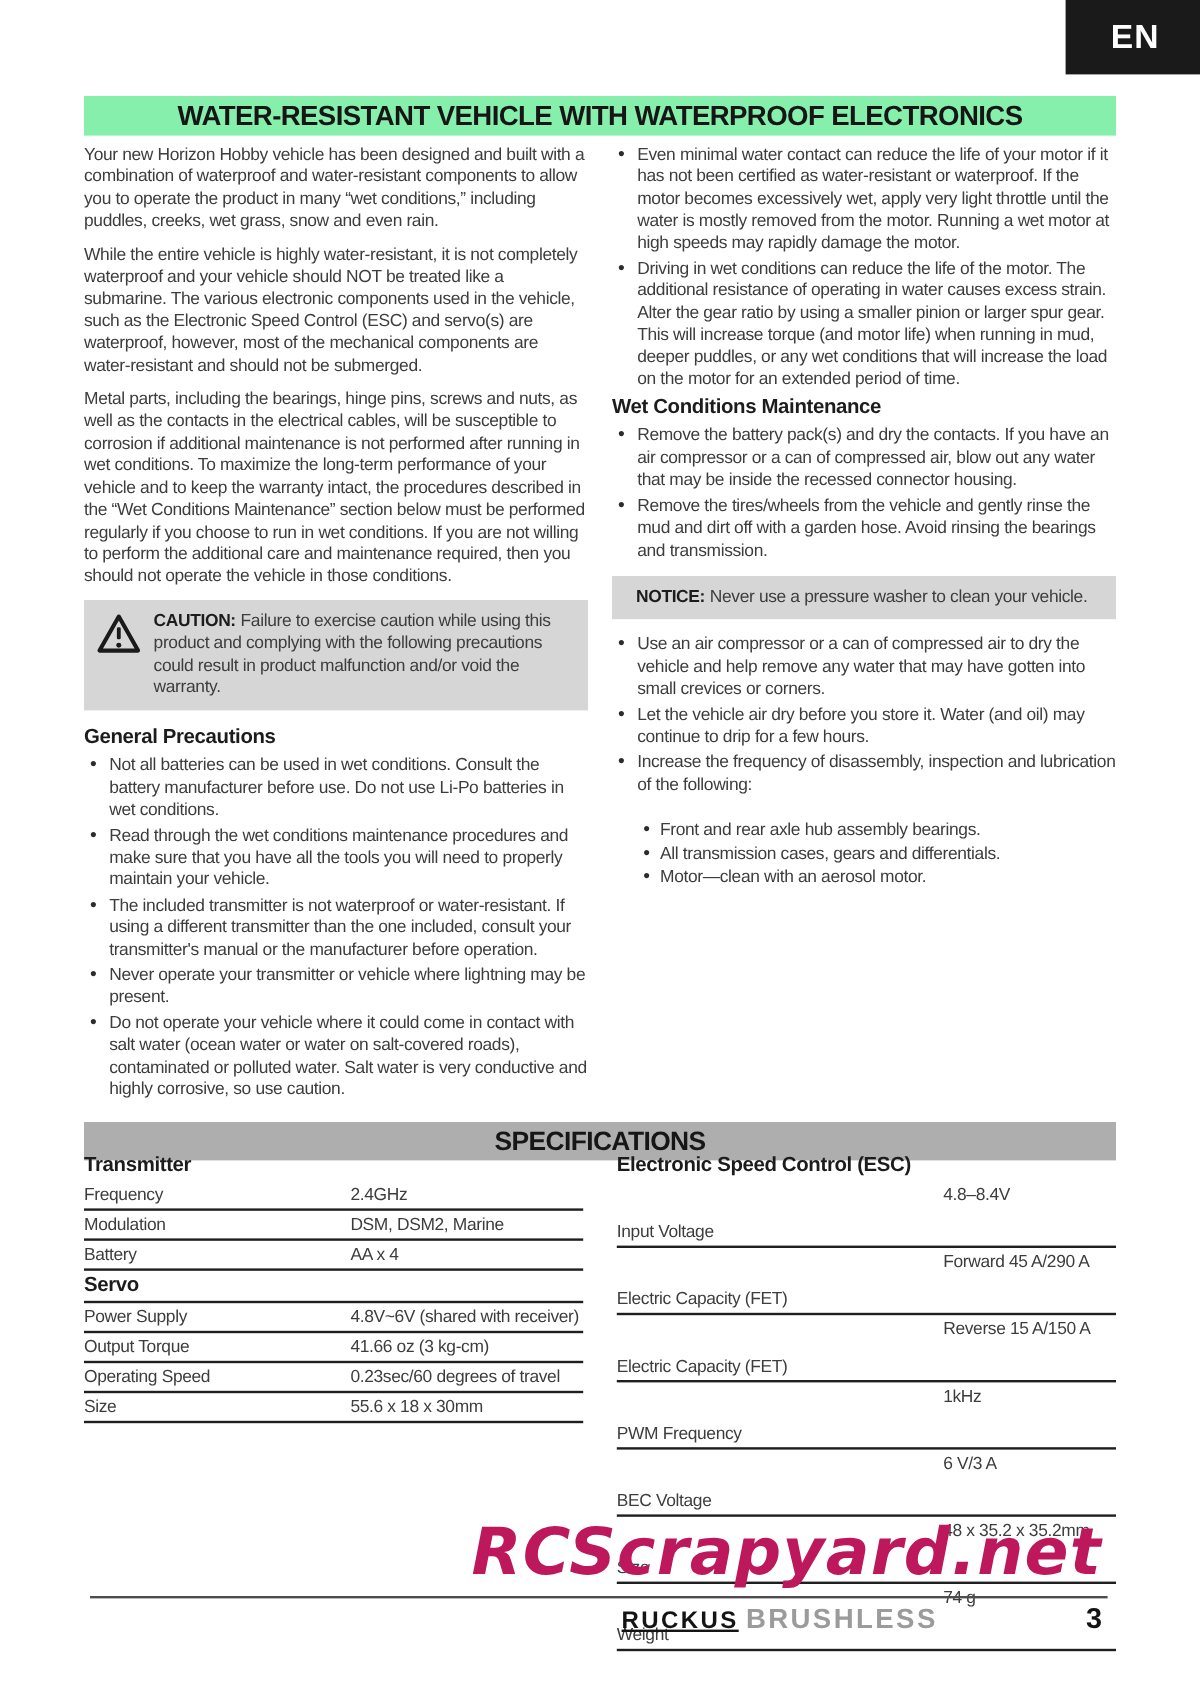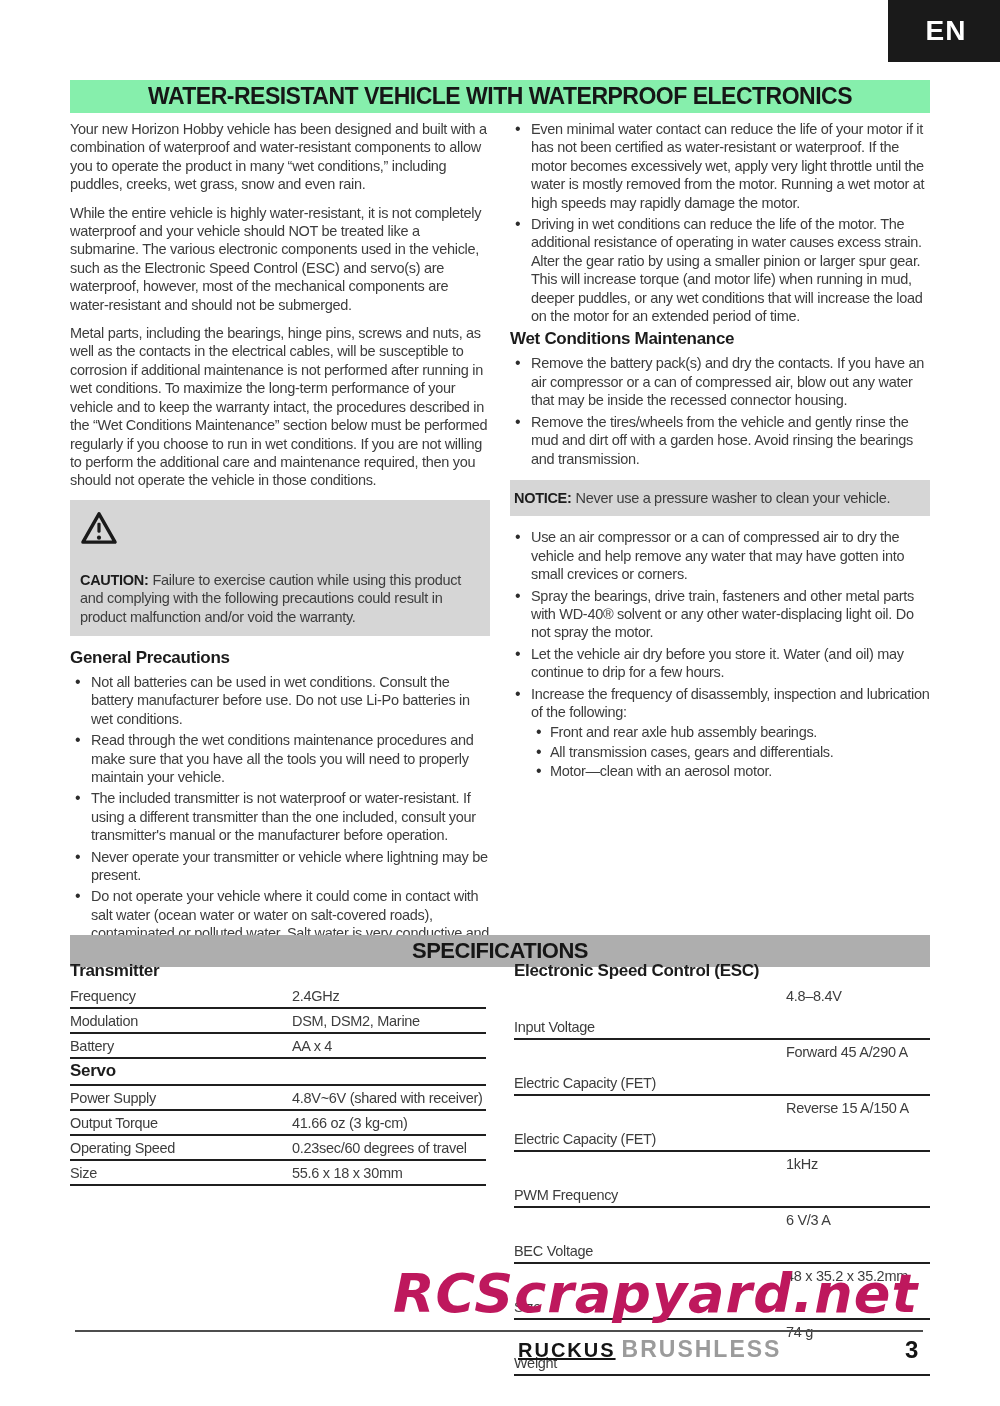--- a/index.html
+++ b/index.html
@@ -24,31 +24,31 @@
   }
   .col{ width:420px; }
   p.body{ font-size:14.5px; line-height:1.27; letter-spacing:-0.3px; margin-bottom:10px; }
   .sec-h{ font-size:17px; font-weight:bold; color:#1c1c1c; letter-spacing:-0.3px; margin:4px 0 5px; }
   ul.bul{ list-style:none; }
   ul.bul > li{
     position:relative; padding-left:21px; font-size:14.5px; line-height:1.27;
     letter-spacing:-0.3px; margin-bottom:3px;
   }
   ul.bul > li::before{ content:"\2022"; position:absolute; left:5px; top:-1px; font-size:16px; color:#2c2c2c; }
-  ul.bul ul.bul{ margin-top:2px; }
+  ul.bul ul.bul{ margin-top:20px; }
   ul.bul ul.bul > li{ padding-left:19px; margin-bottom:1px; }
   .caution-box{
     background:#d6d6d6; padding:9px 12px 10px 10px; margin:3px 0 12px;
-    display:flex; align-items:flex-start; gap:22px;flex-direction:column;
+    display:flex; align-items:flex-start; gap:10px;
   }
   .caution-box .txt{ font-size:14.5px; line-height:1.27; letter-spacing:-0.3px; }
   .bold-label{ font-weight:bold; color:#1c1c1c; margin-right:4px; }
   .warn-icon{ flex:0 0 auto; margin-top:2px; }
   .notice-box{
-    background:#d6d6d6; padding:9px 4px; margin:12px 0 12px;
+    background:#d6d6d6; padding:9px 20px; margin:12px 0 12px;
     font-size:14.5px; line-height:1.27; letter-spacing:-0.3px;
   }
   .spec-bar{
     position:absolute; left:70px; top:935px; width:860px; height:32px;
     background:#aeaeae; color:#161616; display:flex; align-items:center; justify-content:center;
     font-size:22px; font-weight:bold; letter-spacing:-0.5px;
   }
   .spec-cols{
     position:absolute; left:70px; top:959px; width:860px; display:flex; gap:28px;
   }
@@ -126,21 +126,20 @@
       <li>Remove the battery pack(s) and dry the contacts. If you have an air compressor or a can of compressed air, blow out any water that may be inside the recessed connector housing.</li>
       <li>Remove the tires/wheels from the vehicle and gently rinse the mud and dirt off with a garden hose. Avoid rinsing the bearings and transmission.</li>
     </ul>
 
     <div class="notice-box">
       <span class="bold-label">NOTICE:</span><span>Never use a pressure washer to clean your vehicle.</span>
     </div>
 
     <ul class="bul">
       <li>Use an air compressor or a can of compressed air to dry the vehicle and help remove any water that may have gotten into small crevices or corners.</li>
-      <li>Spray the bearings, drive train, fasteners and other metal parts with WD-40® solvent or any other water-displacing light oil. Do not spray the motor.</li>
       <li>Let the vehicle air dry before you store it. Water (and oil) may continue to drip for a few hours.</li>
       <li>
         <span>Increase the frequency of disassembly, inspection and lubrication of the following:</span>
         <ul class="bul">
           <li>Front and rear axle hub assembly bearings.</li>
           <li>All transmission cases, gears and differentials.</li>
           <li>Motor—clean with an aerosol motor.</li>
         </ul>
       </li>
     </ul>

